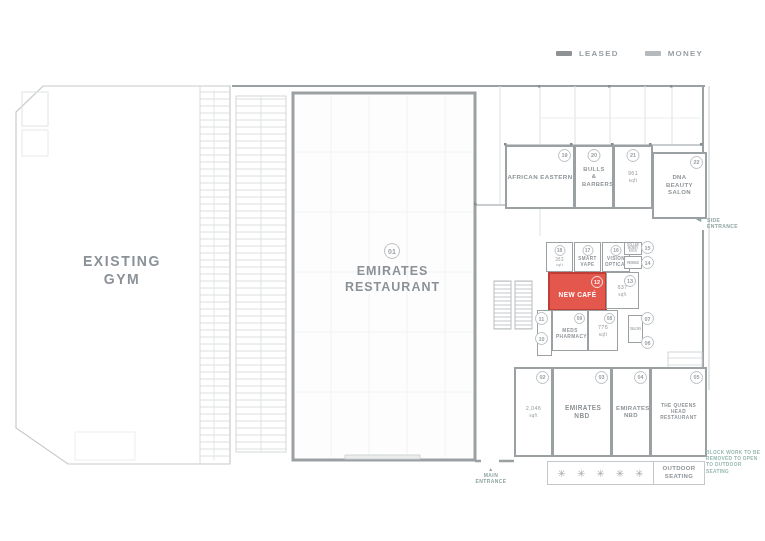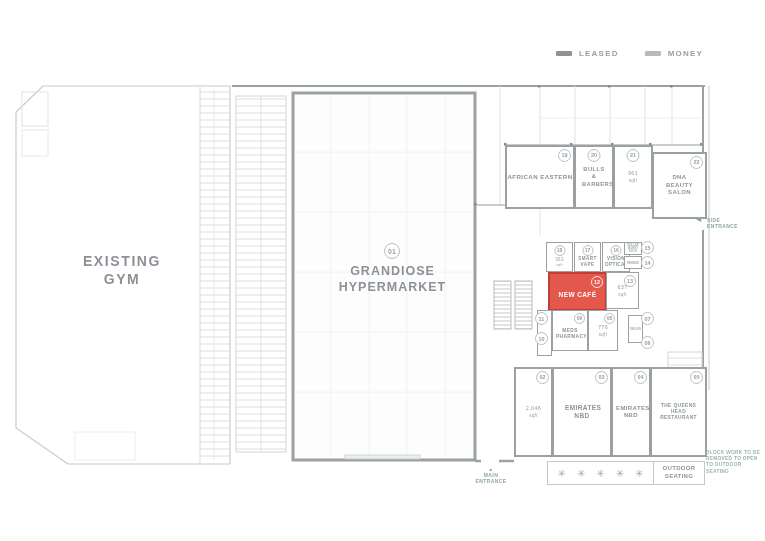--- a/index.html
+++ b/index.html
@@ -153,22 +153,22 @@
   </div>
 
   <div class="area-label gym-label abs" style="left:72px;top:252px;width:100px;">
     <div>EXISTING</div>
     <div>GYM</div>
   </div>
   <div class="circle big abs" style="left:384px;top:243px;">
     <span>01</span>
   </div>
   <div class="area-label hyper-label abs" style="left:325px;top:263px;width:135px;">
-    <div>GRANDIOSE</div>
-    <div>HYPERMARKET</div>
+    <div>EMIRATES</div>
+    <div>RESTAURANT</div>
   </div>
 
   <div class="unit" style="left:505px;top:145px;width:66px;height:60px;font-size:6.2px;">
     <span class="circle in-tr">19</span>
     <span class="nm">AFRICAN EASTERN</span>
   </div>
   <div class="unit" style="left:574px;top:145px;width:36px;height:60px;font-size:5.8px;">
     <span class="circle in-tc">20</span>
     <span class="nm" style="width:24px">BULLS &amp; BARBERS</span>
   </div>

